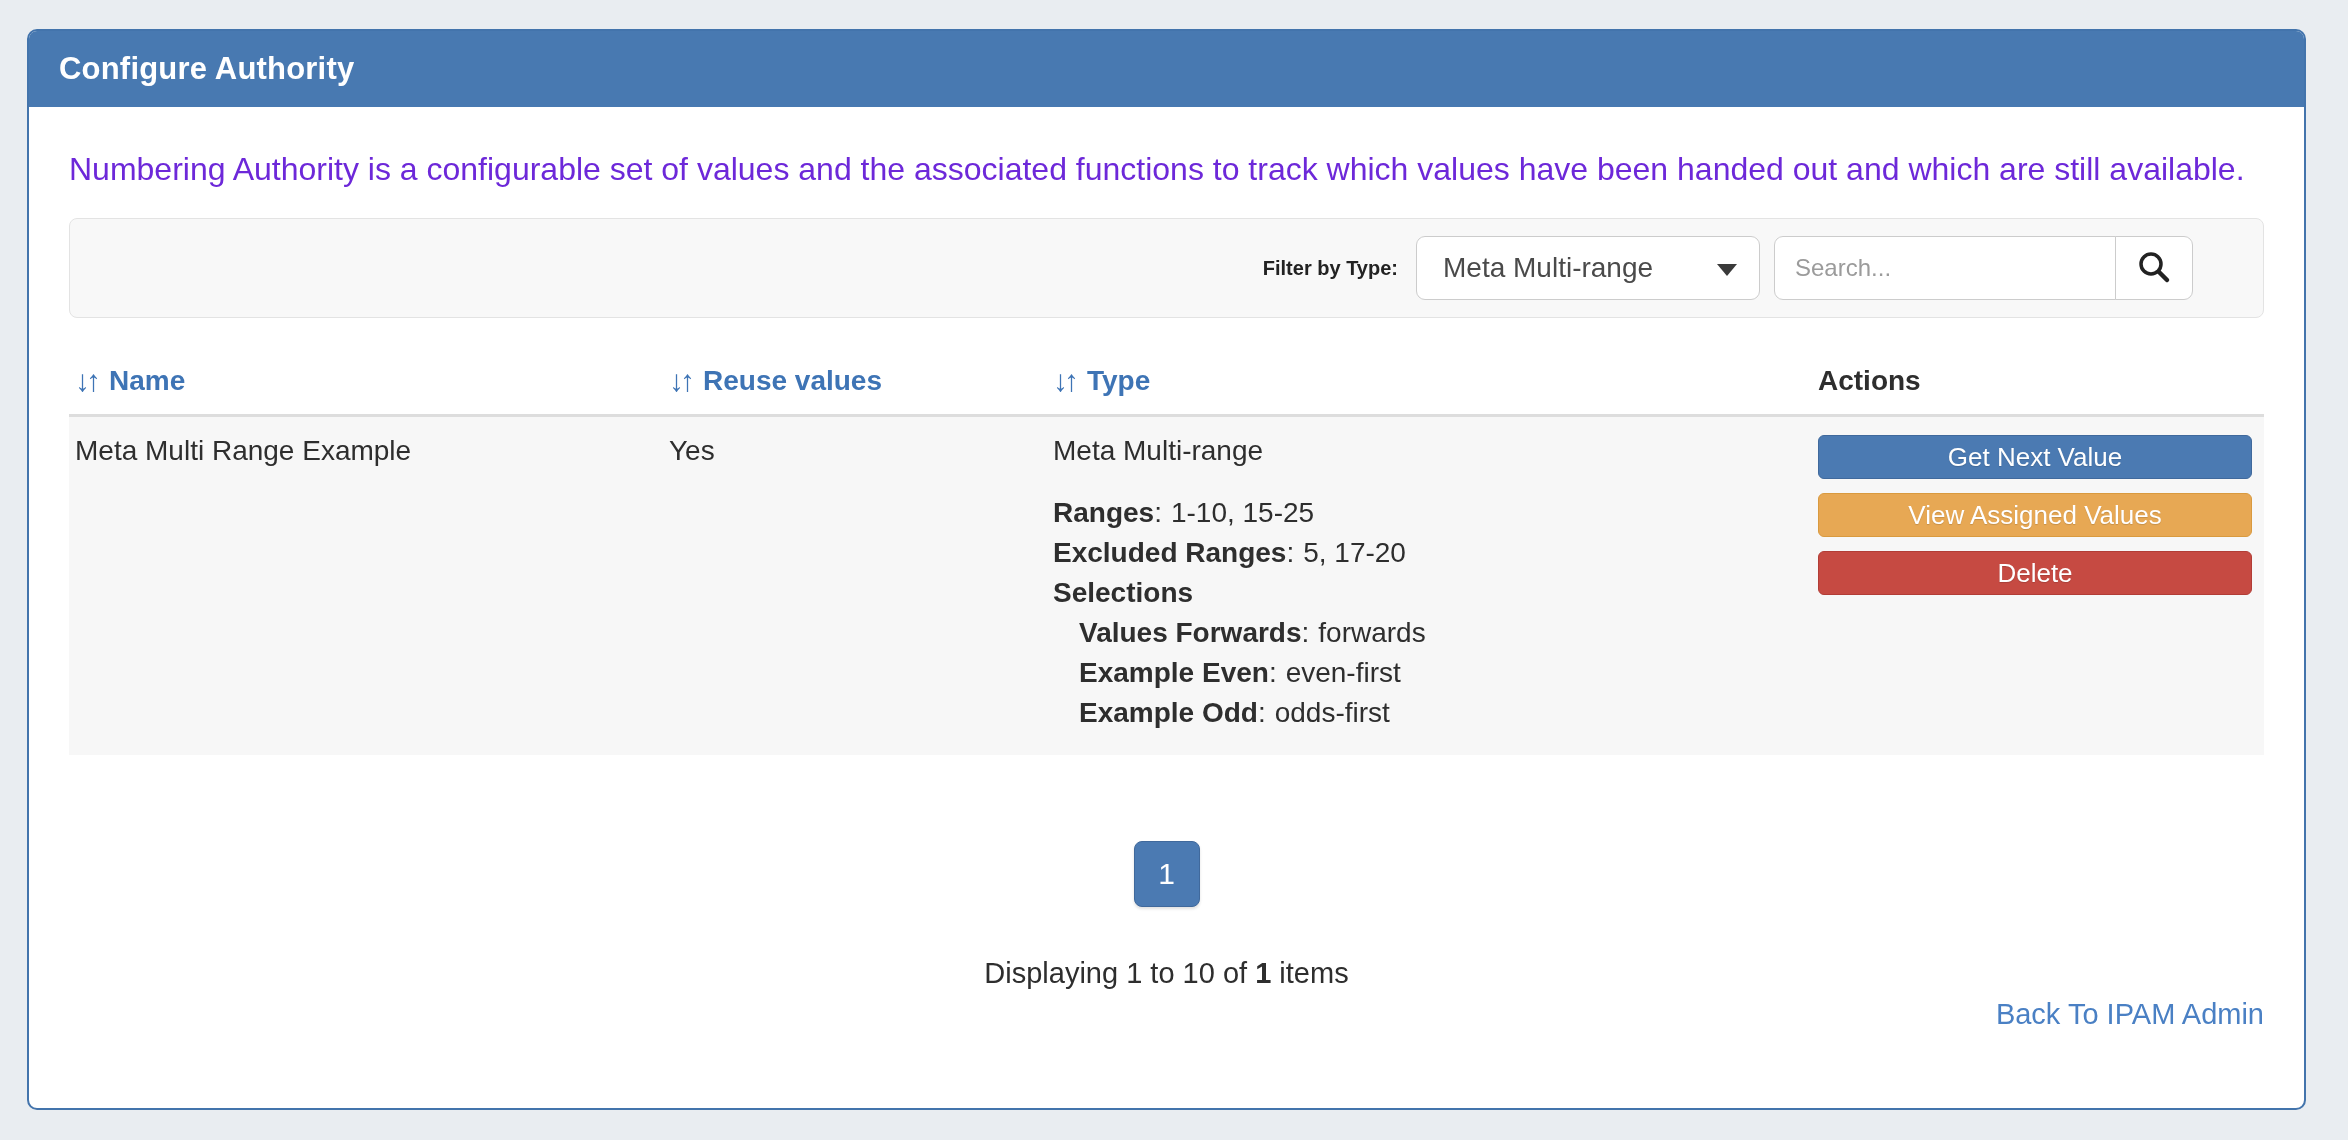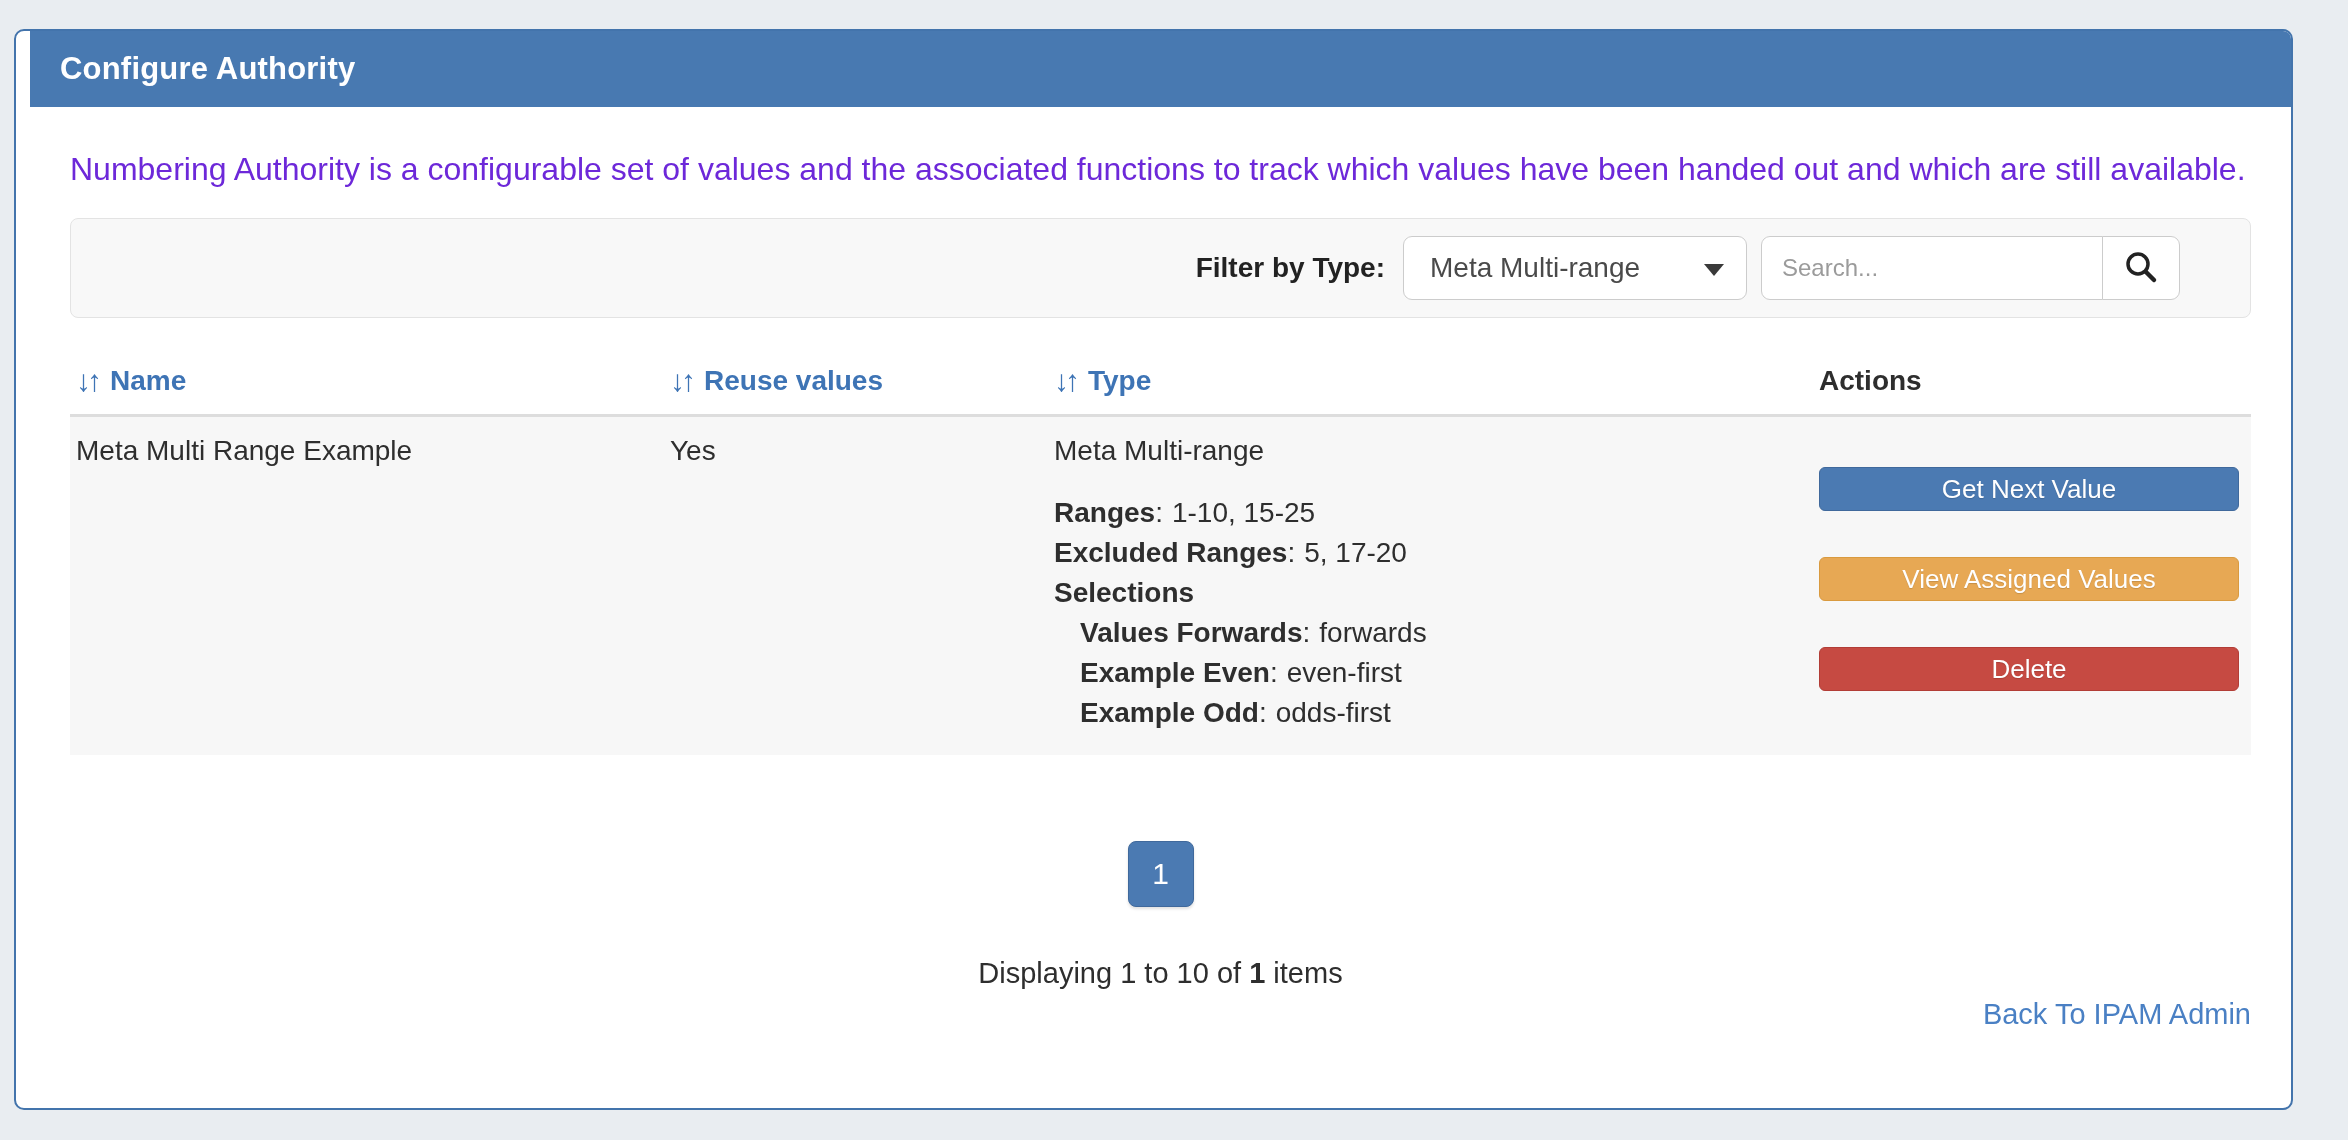--- a/index.html
+++ b/index.html
@@ -5,27 +5,26 @@
   * { box-sizing: border-box; margin: 0; padding: 0; }
   html,body { width: 2348px; height: 1140px; }
   body {
     background: #e9edf1;
     font-family: "Liberation Sans", "DejaVu Sans", sans-serif;
     color: #2e2e2e;
     position: relative;
   }
   .panel {
     position: absolute;
-    left: 14px; top: 29px;
+    left: 27px; top: 29px;
     width: 2279px; height: 1081px;
     background: #ffffff;
     border: 2px solid #4374ac;
     border-radius: 10px;
     overflow: hidden;
-    padding-left: 14px;
   }
   .panel-header {
     height: 76px;
     background: #4879b1;
     display: flex;
     align-items: center;
     padding-left: 30px;
   }
   .panel-title {
     color: #ffffff;
@@ -45,21 +44,21 @@
     background: #f8f8f8;
     border: 1px solid #e3e3e3;
     border-radius: 8px;
     display: flex;
     align-items: center;
     justify-content: flex-end;
     padding: 0 70px 0 16px;
     gap: 14px;
   }
   .filter-label {
-    font-size: 28px;
+    font-size: 20px;
     font-weight: bold;
     color: #222222;
     margin-right: 4px;
   }
   .select-box {
     width: 344px; height: 64px;
     background: #ffffff;
     border: 1px solid #cccccc;
     border-radius: 9px;
     display: flex;
@@ -145,21 +144,20 @@
     border-radius: 6px;
     color: #ffffff;
     font-size: 26px;
     font-family: inherit;
     display: flex;
     align-items: center;
     justify-content: center;
     cursor: pointer;
     width: 100%;
     text-shadow: 0 1px 1px rgba(0,0,0,.15);
-    margin-top: 32px;
   }
   .action-btn.primary { background: #4b7ab2; border: 1px solid #40699c; }
   .action-btn.warning { background: #e7a854; border: 1px solid #d99a3f; }
   .action-btn.danger  { background: #c64a42; border: 1px solid #b23d36; }
   
   .pagination { margin-top: 86px; display: flex; justify-content: center; }
   .page-btn {
     width: 66px; height: 66px;
     background: #4b7ab2;
     border: 1px solid #40699c;

